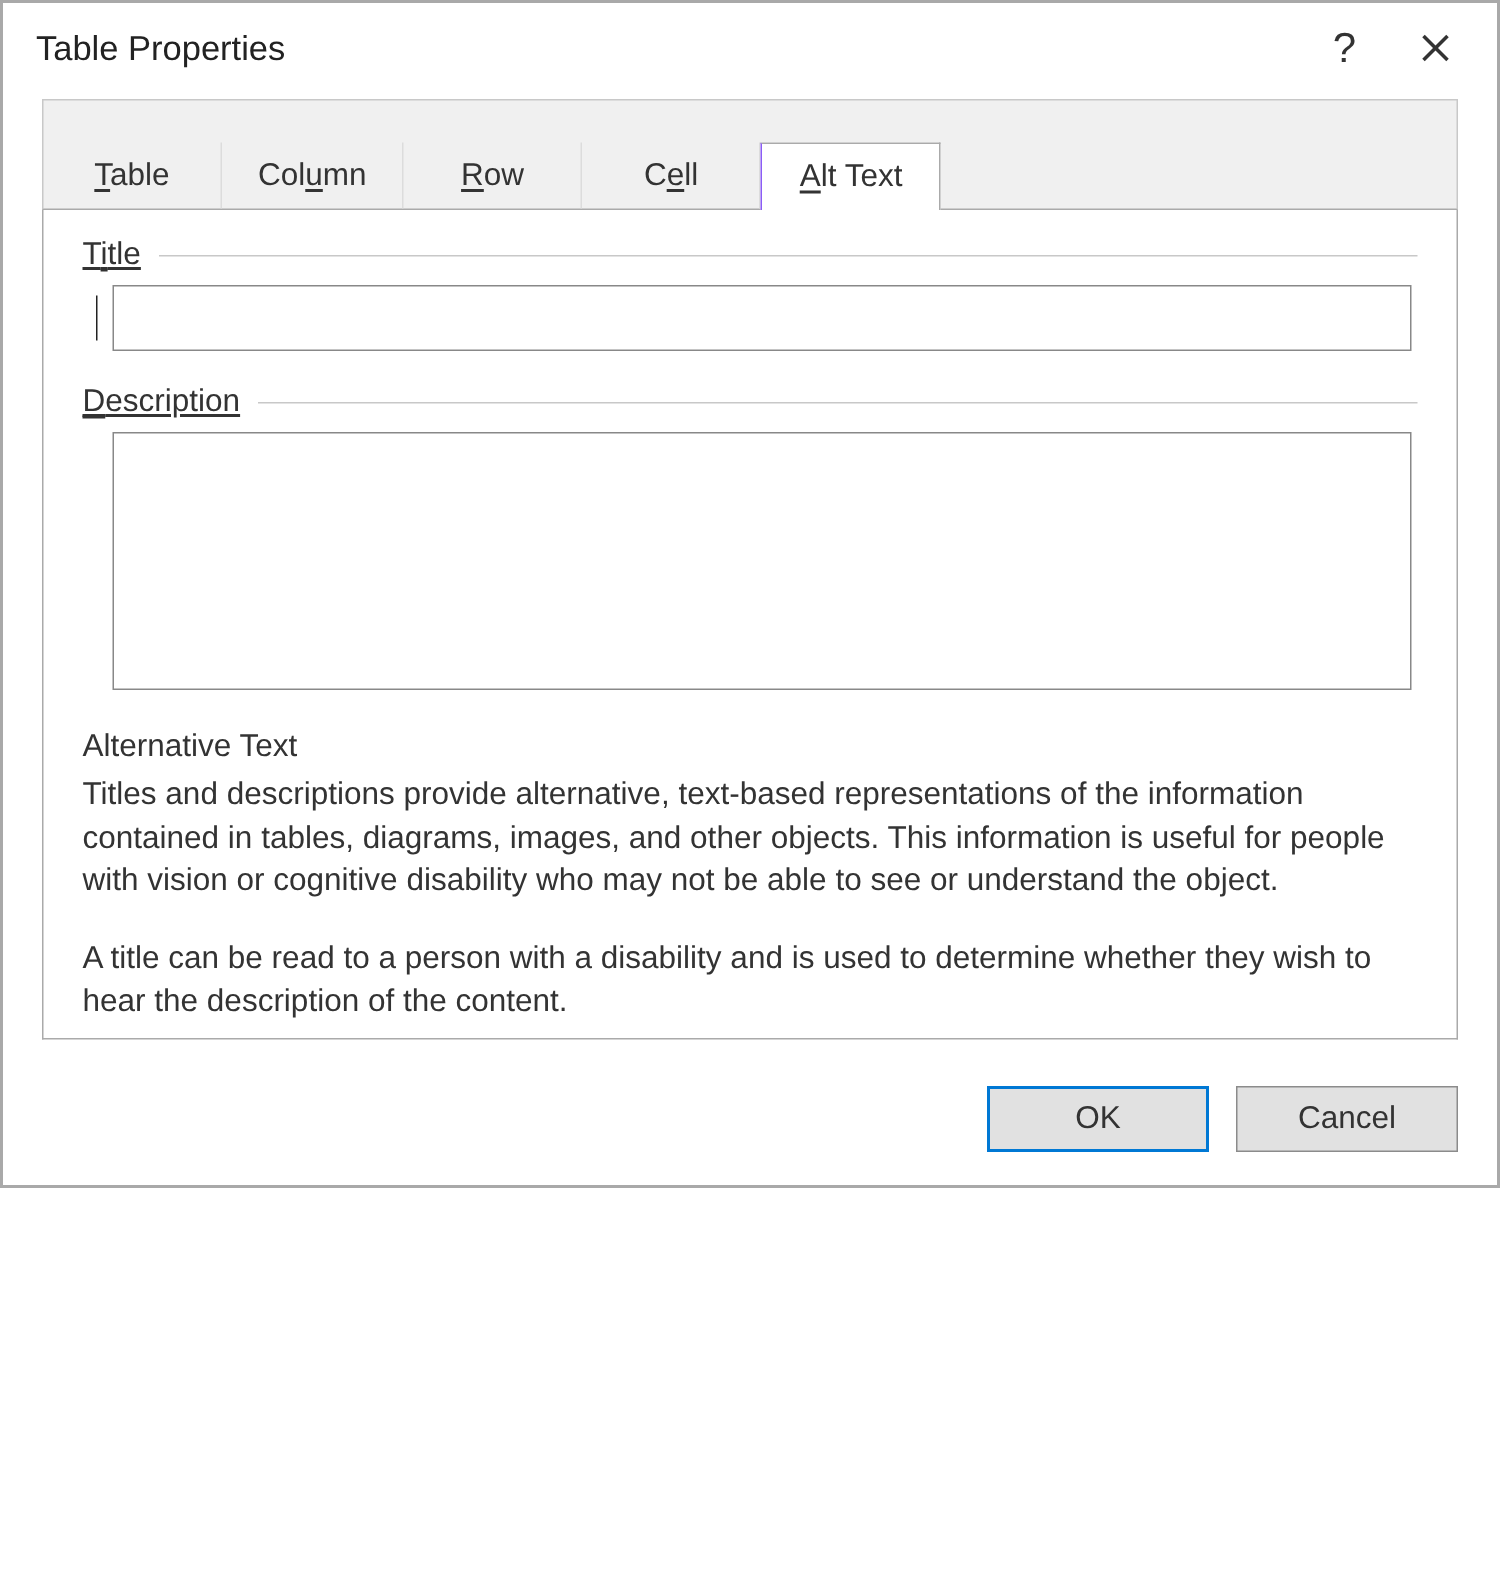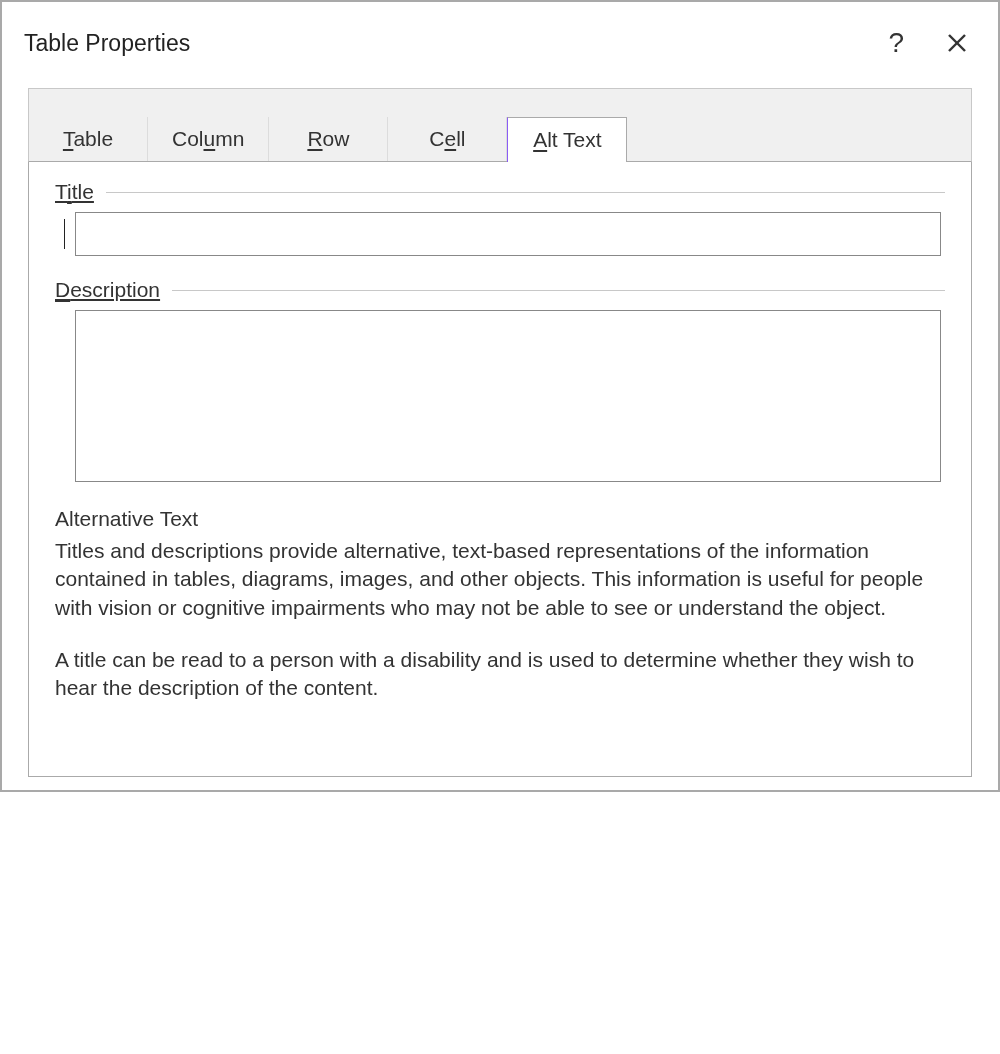--- a/index.html
+++ b/index.html
@@ -259,20 +259,24 @@
         <div class="label">
           <span class="uline">D</span><span>escription</span>
         </div>
         <div class="rule"></div>
       </div>
       <div class="field-indent">
         <textarea class="textarea" style=""></textarea>
       </div>
 
       <div class="alt-heading">Alternative Text</div>
-      <div class="alt-body">Titles and descriptions provide alternative, text-based representations of the information contained in tables, diagrams, images, and other objects. This information is useful for people with vision or cognitive impairments who may not be able to see or understand the object.</div>
+      <div class="alt-body">Titles and descriptions provide alternative, text-based representations of the information contained in tables, diagrams, images, and other objects. This information is useful for people with vision or cognitive disability who may not be able to see or understand the object.</div>
       <div class="alt-body" style="margin-top:24px;">A title can be read to a person with a disability and is used to determine whether they wish to hear the description of the content.</div>
 
     </div>
   </div>
 
+  <div class="footer">
+    <button class="btn primary">OK</button>
+    <button class="btn">Cancel</button>
+  </div>
 
 </div>
 
 </body></html>

